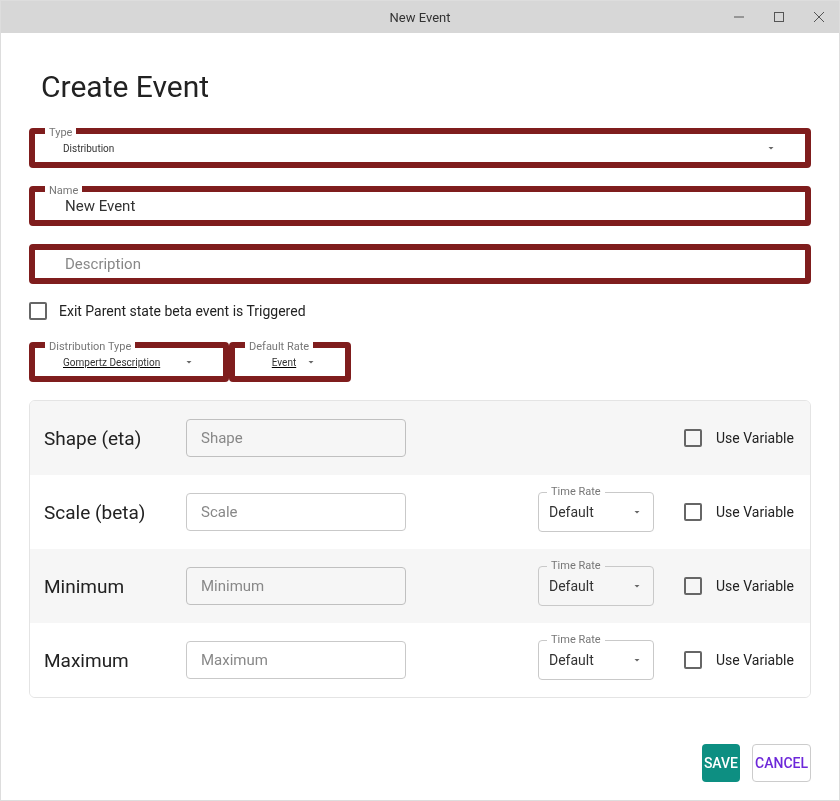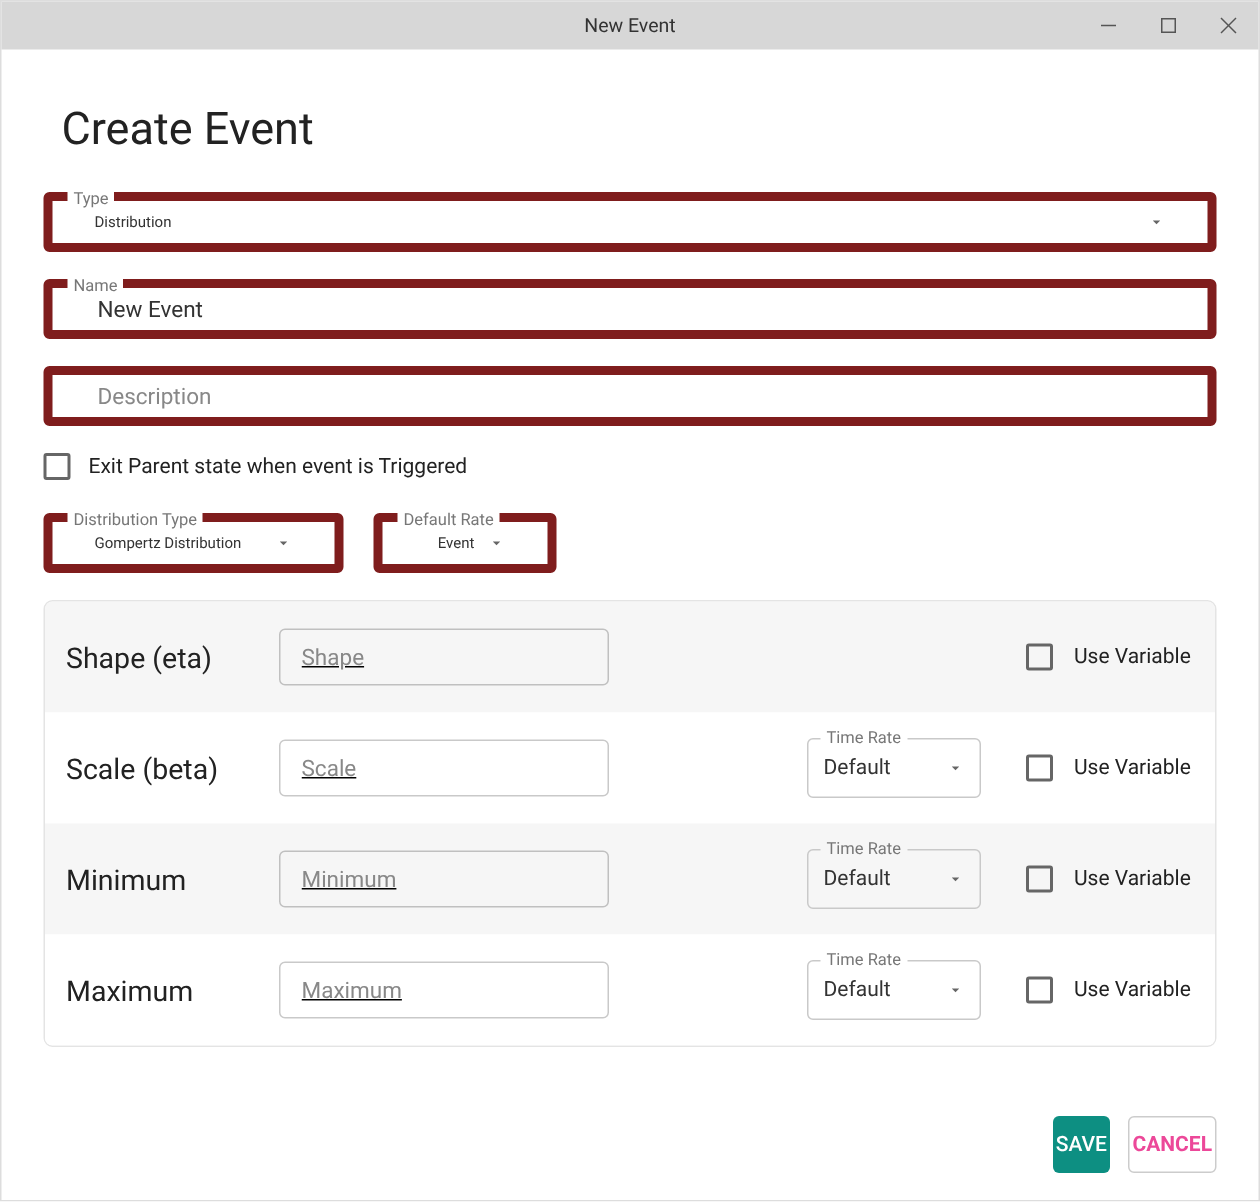--- a/index.html
+++ b/index.html
@@ -15,43 +15,43 @@
   .field-outline { position: relative; border: 6px solid #7f1d1d; border-radius: 4px; height: 40px; display: flex; align-items: center; padding: 0 28px; margin-bottom: 18px; }
   .field-outline .label { position: absolute; top: -8px; left: 10px; font-size: 11px; color: #777; background: #fff; padding: 0 4px; }
   .field-outline .value { font-size: 10px; color: #333; flex: 1; }
   .field-outline input { border: none; outline: none; font-size: 15px; width: 100%; background: transparent; color: #333; }
   .field-outline input::placeholder { color: #888; }
   .field-outline.select { cursor: pointer; }
   .caret-down { margin-left: auto; }
   .caret-down svg { width: 12px; height: 12px; fill: #666; }
   .checkbox-row { display: flex; align-items: center; gap: 12px; margin: 4px 0 22px 0; font-size: 14px; color: #222; }
   .checkbox { width: 18px; height: 18px; border: 2px solid #666; border-radius: 2px; flex-shrink: 0; }
-  .row-2 { display: flex; gap: 20px; margin-bottom: 8px; }
+  .row-2 { display: flex; margin-bottom: 8px; text-decoration: underline; }
   .row-2 .field-outline { margin-bottom: 0; }
   .small-select { width: 200px; }
   .small-select2 { width: 122px; text-align: center; }
   .param-table { border: 1px solid #e4e4e4; border-radius: 6px; overflow: hidden; margin-top: 18px; }
   .param-row { display: flex; align-items: center; height: 74px; padding: 0 14px; gap: 30px; }
   .param-row:nth-child(odd) { background: #f6f6f6; }
   .param-row:nth-child(even) { background: #fff; }
   .param-label { width: 112px; font-size: 19px; color: #222; flex-shrink: 0; }
-  .param-input { position: relative; border: 1px solid #c9c9c9; border-radius: 4px; height: 38px; width: 220px; display: flex; align-items: center; padding: 0 12px; background: #fff; flex-shrink: 0; text-decoration: underline; }
+  .param-input { position: relative; border: 1px solid #c9c9c9; border-radius: 4px; height: 38px; width: 220px; display: flex; align-items: center; padding: 0 12px; background: #fff; flex-shrink: 0; }
   .param-row:nth-child(odd) .param-input { background: #f6f6f6; border-color: #c0c0c0; }
   .param-input input { border: none; outline: none; width: 100%; font-size: 15px; background: transparent; }
   .param-input input::placeholder { color: #888; }
   .param-select { position: relative; border: 1px solid #c9c9c9; border-radius: 4px; height: 40px; width: 116px; display: flex; align-items: center; padding: 0 10px; background: #fff; flex-shrink: 0; }
   .param-row:nth-child(odd) .param-select { background: #f6f6f6; }
   .param-select .value { font-size: 14px; color: #333; }
   .param-select .label { position: absolute; top: -8px; left: 8px; font-size: 11px; color: #777; padding: 0 4px; background: inherit; }
   .param-gap { width: 72px; flex-shrink: 0; }
   .param-checkbox { display: flex; align-items: center; gap: 14px; font-size: 14px; color: #222; margin-left: auto; width: 150px; flex-shrink: 0; }
   .footer { position: absolute; bottom: 18px; right: 28px; display: flex; gap: 12px; }
   .btn { height: 38px; padding: 0 2px; border-radius: 4px; font-size: 14px; font-weight: 500; display: flex; align-items: center; justify-content: center; cursor: pointer; }
   .btn-primary { background: #0d8f82; color: #fff; border: none; }
-  .btn-secondary { background: #fff; color: #ec4899; border: 1px solid #ccc; font-weight: bold; }
+  .btn-secondary { background: #fff; color: #6d28d9; border: 1px solid #ccc; }
 </style>
 </head>
 <body>
 
 <div class="window">
   <div class="titlebar">
     <div class="titlebar-title">New Event</div>
     <div class="titlebar-controls">
       <div class="titlebar-btn">
         <svg viewBox="0 0 12 12">
@@ -87,27 +87,27 @@
       <span class="label">Name</span>
       <input type="text" value="New Event" style="">
     </div>
 
     <div class="field-outline">
       <input type="text" placeholder="Description" style="">
     </div>
 
     <div class="checkbox-row">
       <div class="checkbox"></div>
-      <span>Exit Parent state when event is Triggered</span>
+      <span>Exit Parent state beta event is Triggered</span>
     </div>
 
     <div class="row-2">
       <div class="field-outline select small-select">
         <span class="label">Distribution Type</span>
-        <span class="value">Gompertz Distribution</span>
+        <span class="value">Gompertz Description</span>
         <span class="caret-down"><svg viewBox="0 0 24 24">
               <path d="M7 10l5 5 5-5z"></path>
             </svg></span>
       </div>
       <div class="field-outline select small-select2">
         <span class="label">Default Rate</span>
         <span class="value">Event</span>
         <span class="caret-down"><svg viewBox="0 0 24 24">
               <path d="M7 10l5 5 5-5z"></path>
             </svg></span>

